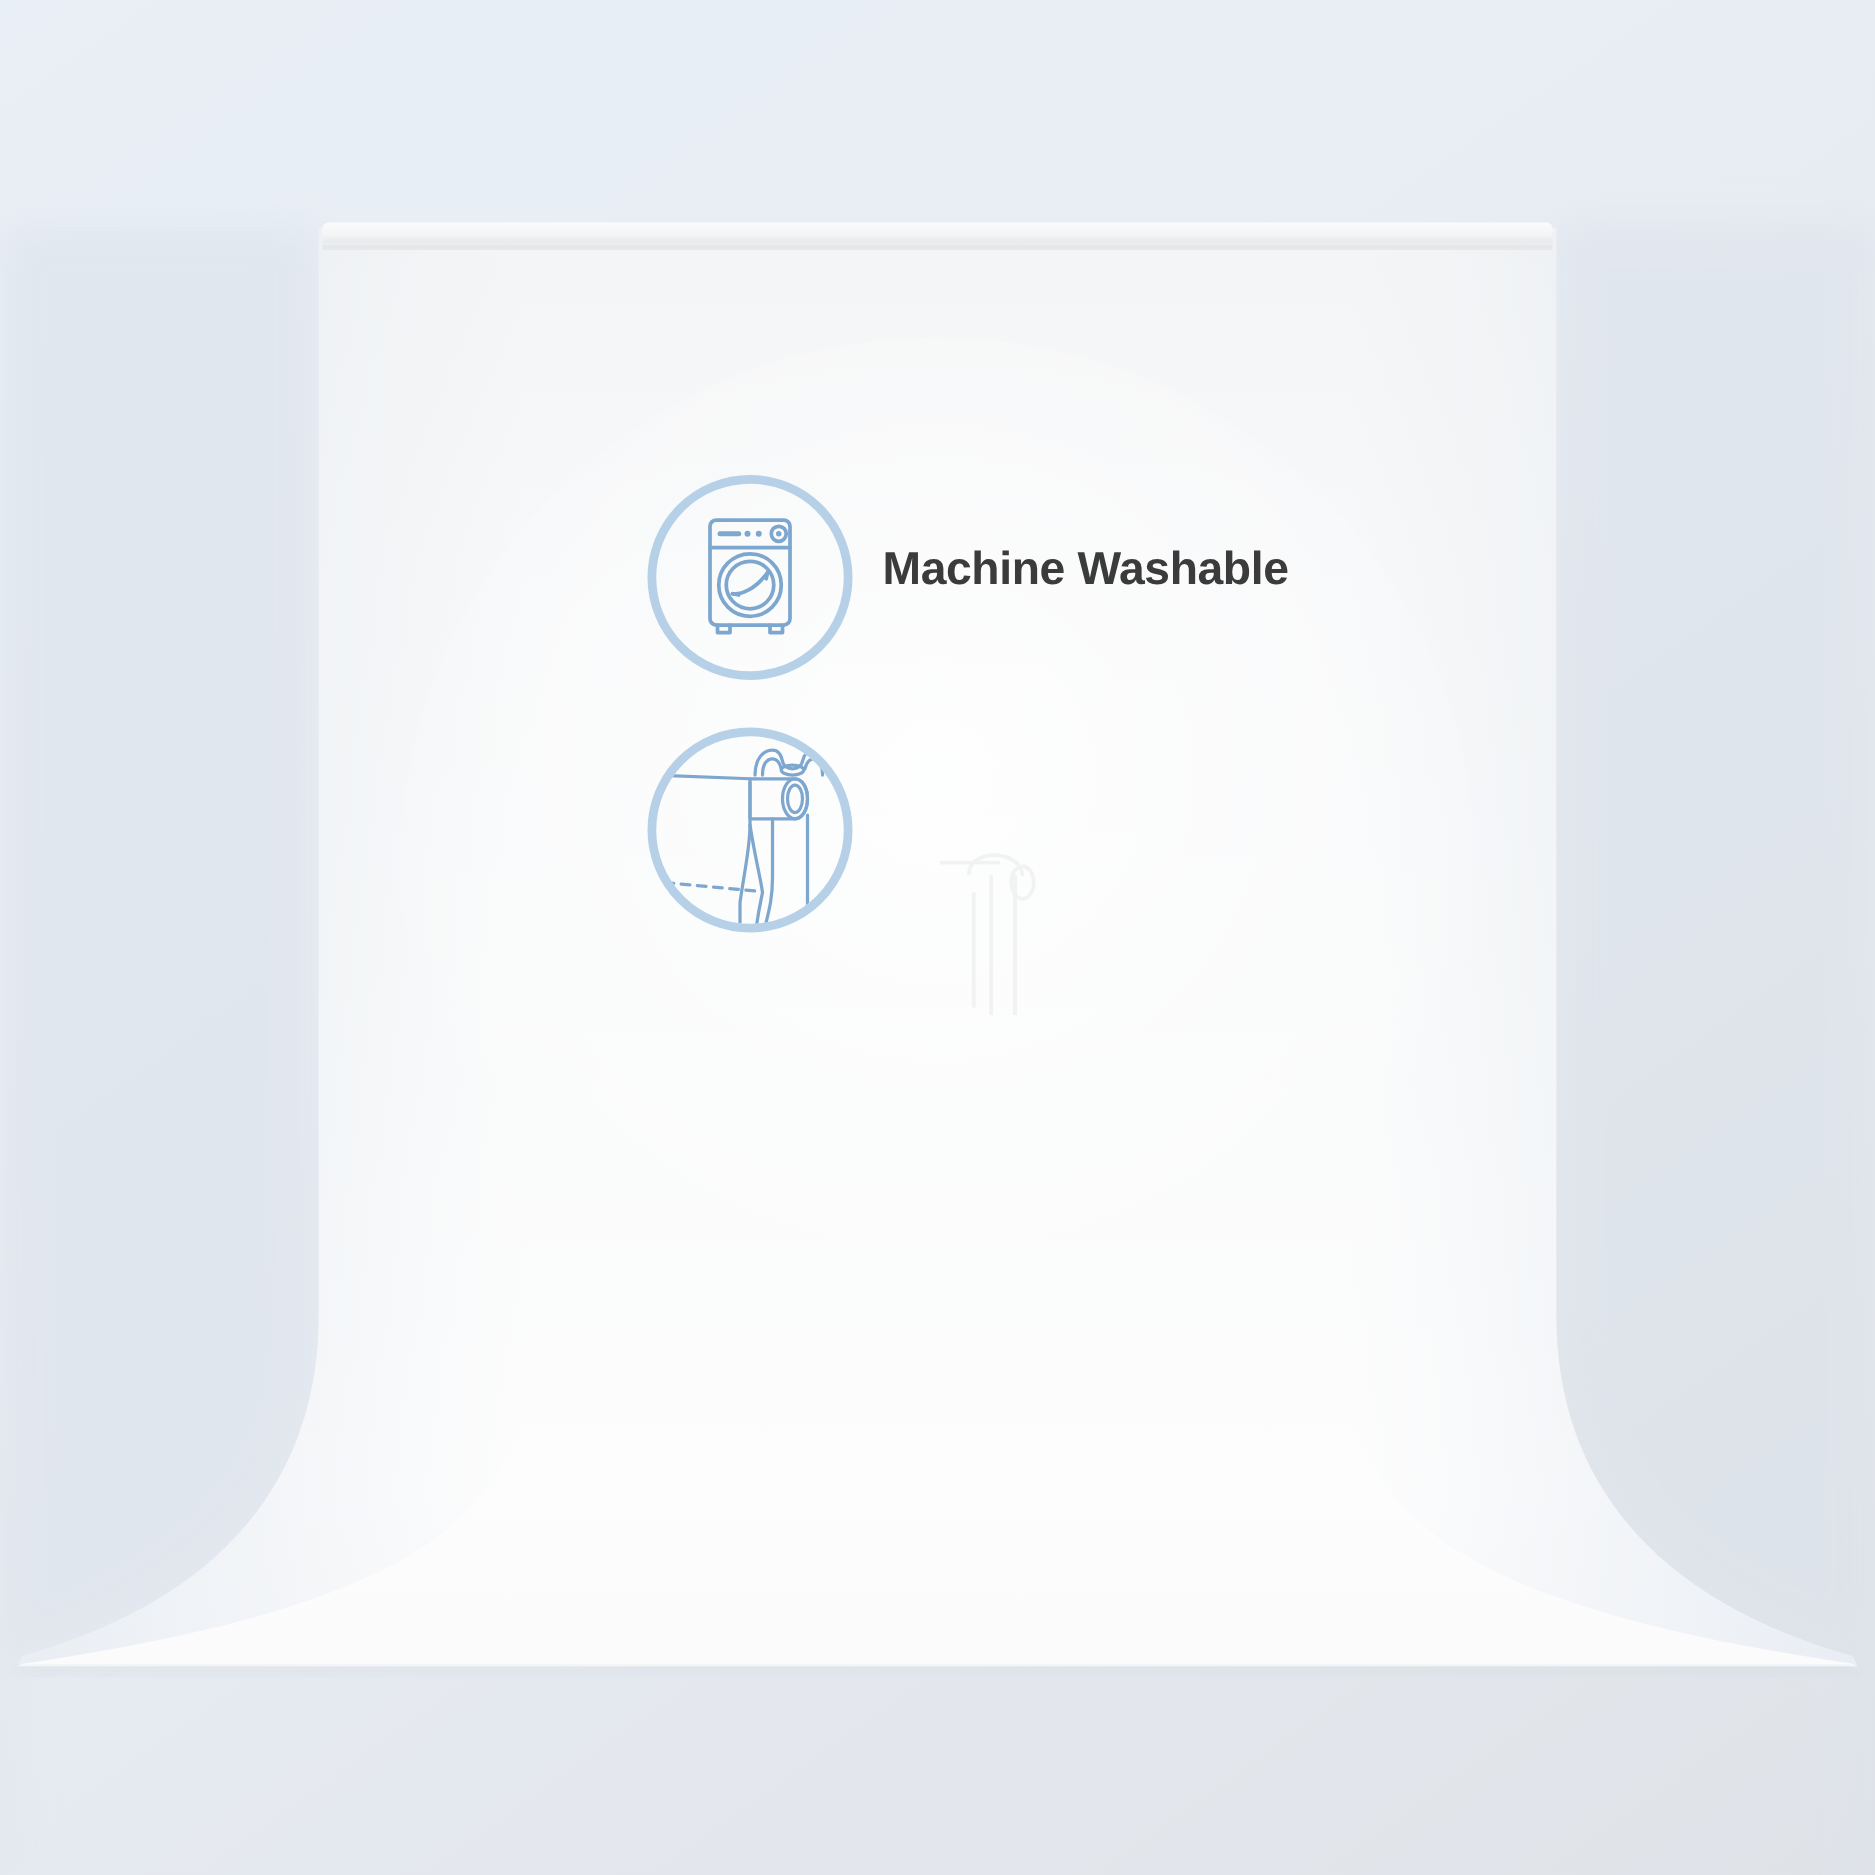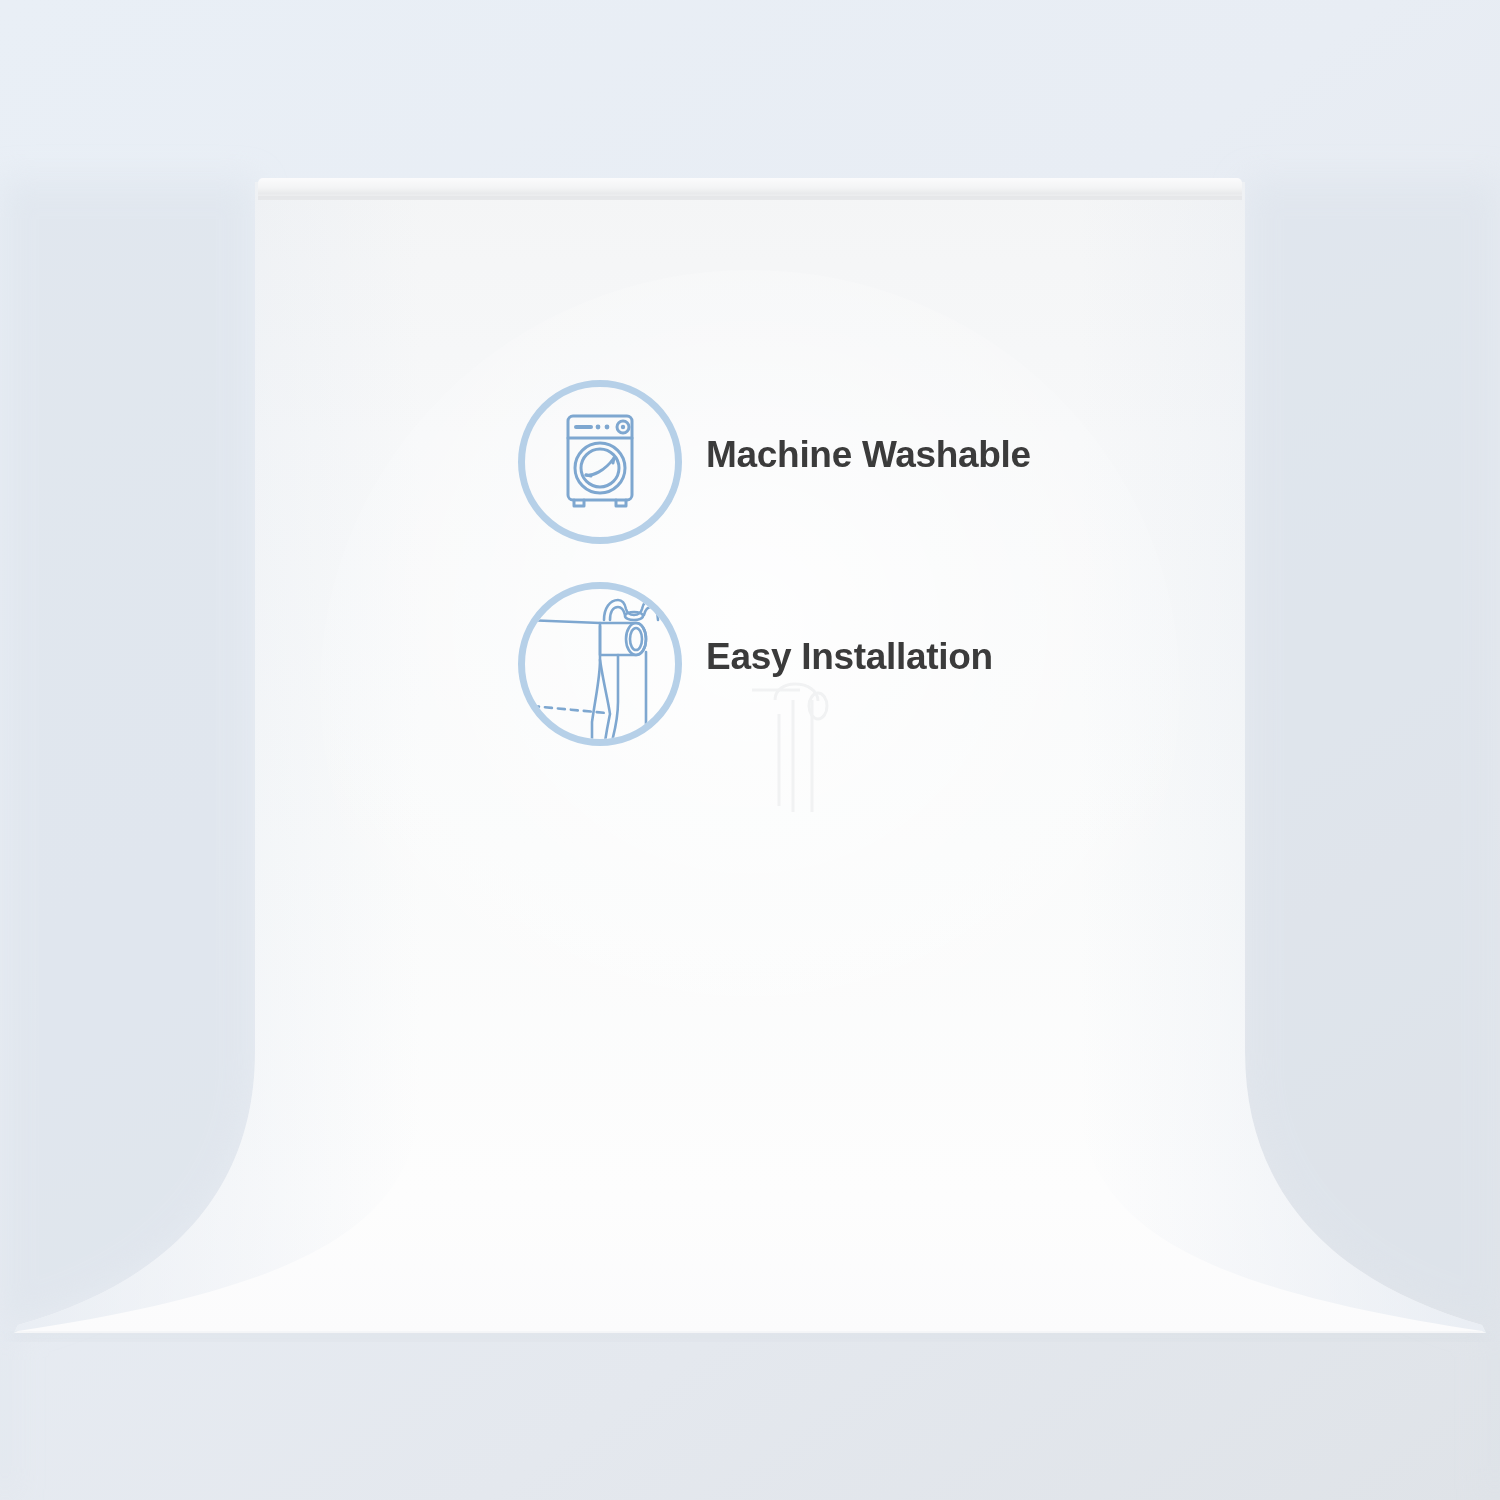--- a/index.html
+++ b/index.html
@@ -201,17 +201,16 @@
             <path d="M82,44 L82,78 C82,96 78,112 74,140 L74,168"></path>
             <path d="M100,73 L100,120 C100,140 96,150 92,168"></path>
             <path d="M128,70 L128,168"></path>
 
             <path d="M82,78 C86,104 90,118 92,132 C90,142 88,150 86,168"></path>
 
             <path d="M14,124 L88,131" stroke-dasharray="7 6"></path>
           </g>
         </svg>
       </div>
-      <div class="feature-label">Easy Installation</div>
     </div>
 
   </div>
 </div>
 
 </body></html>

